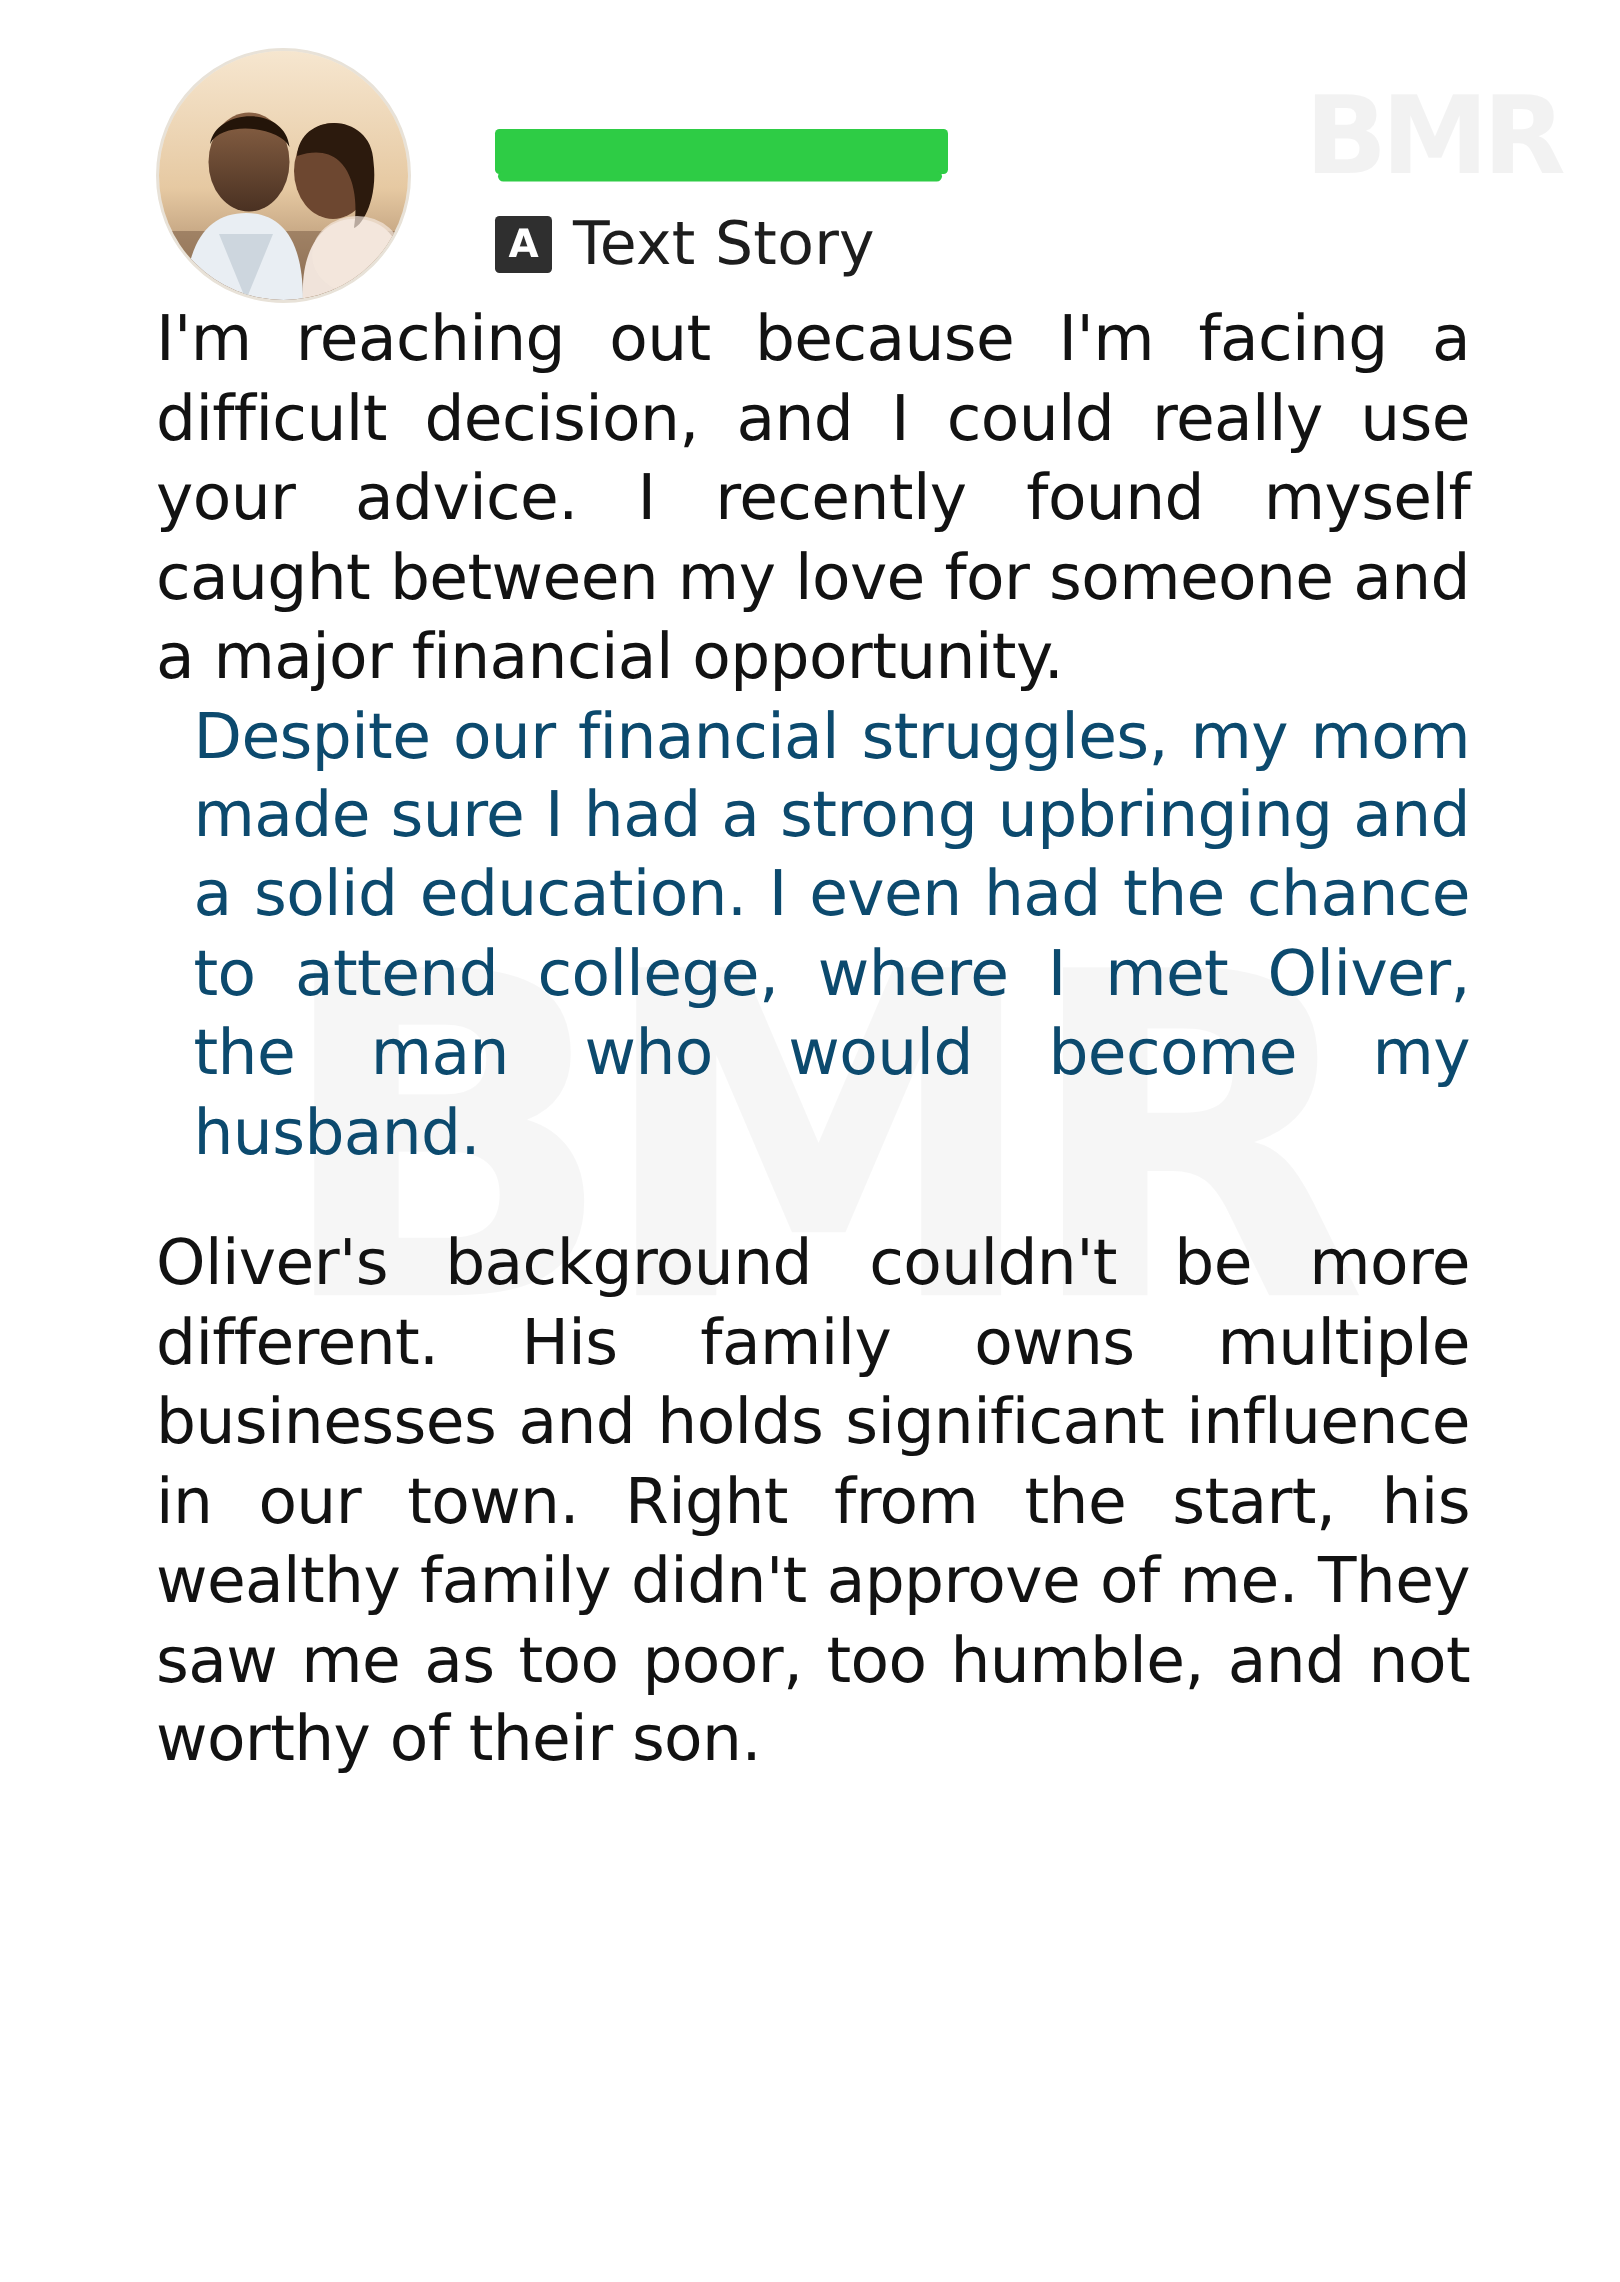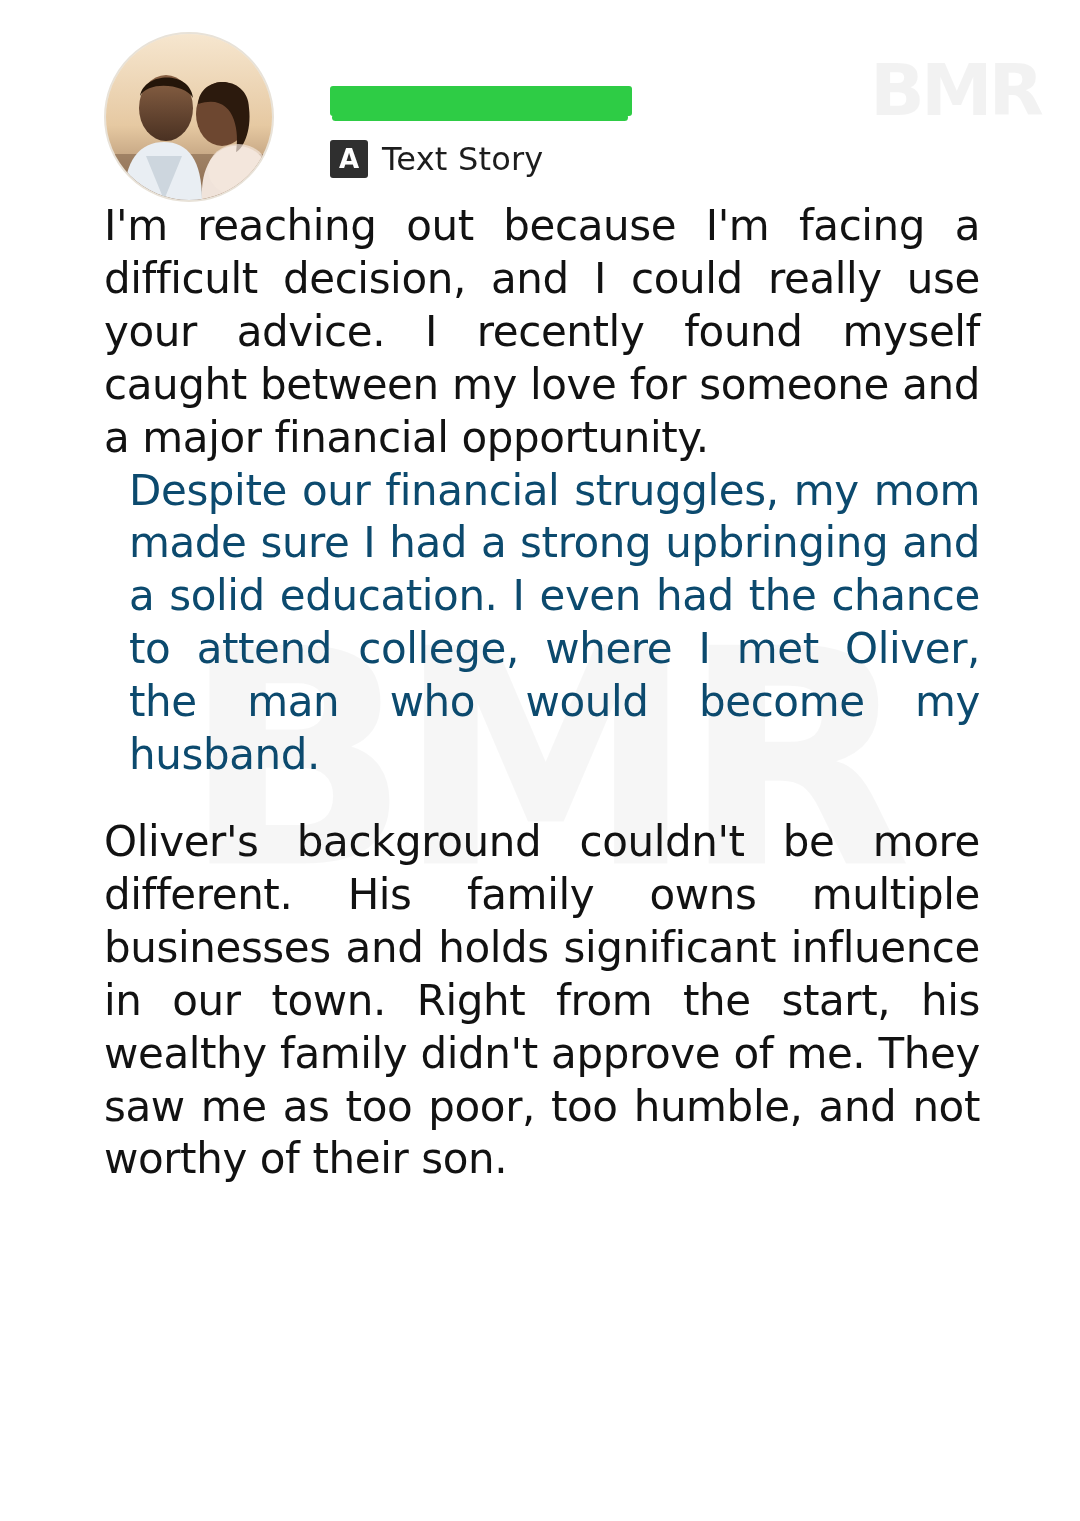--- a/index.html
+++ b/index.html
@@ -100,21 +100,21 @@
     color: #ffffff;
     font-family: "DejaVu Sans", sans-serif;
     font-weight: bold;
     font-size: 26px;
     line-height: 38px;
     text-align: center;
     border-radius: 3px;
   }
   .badge-label {
     font-family: "DejaVu Sans", sans-serif;
-    font-size: 32px;
+    font-size: 40px;
     color: #1d1d1d;
     font-weight: 400;
     letter-spacing: 0.2px;
   }
 
   
   .content {
     position: relative;
     z-index: 2;
     padding: 0 100px 0 104px;

